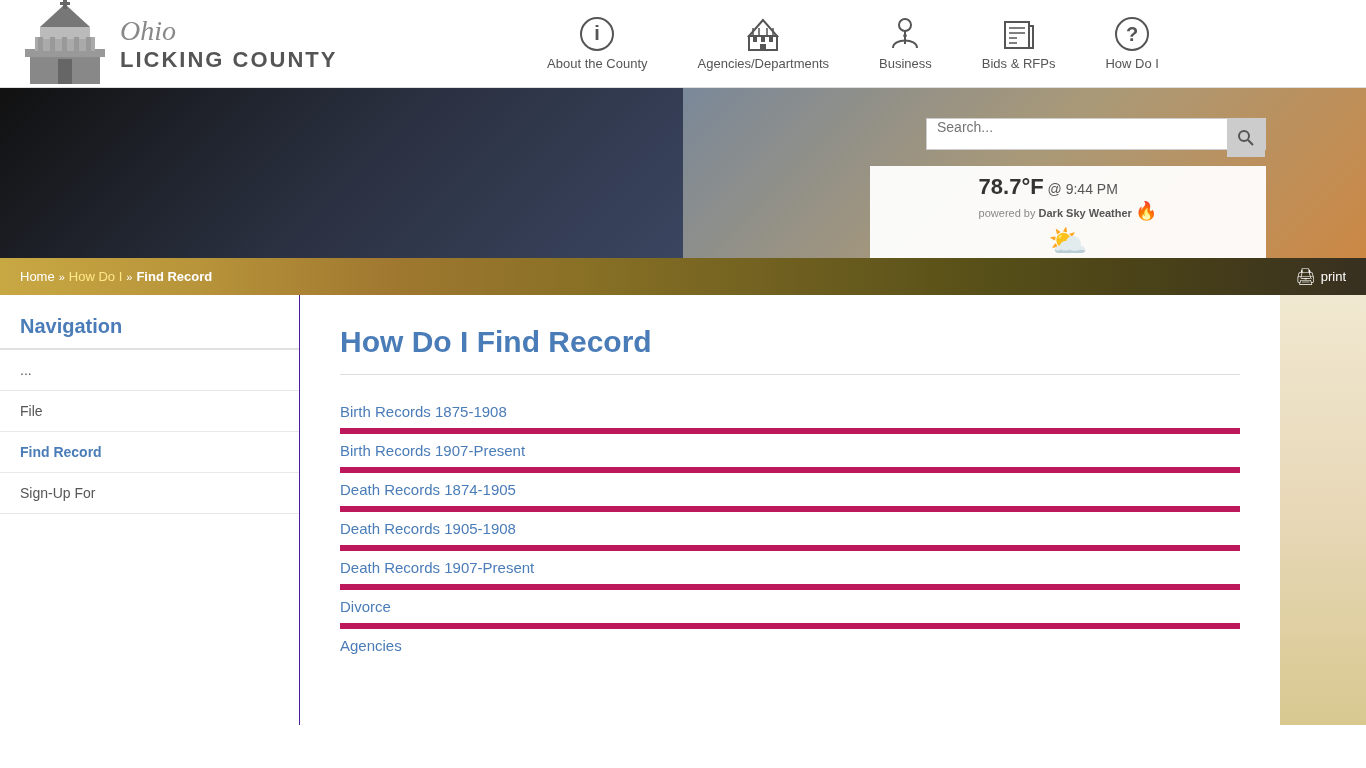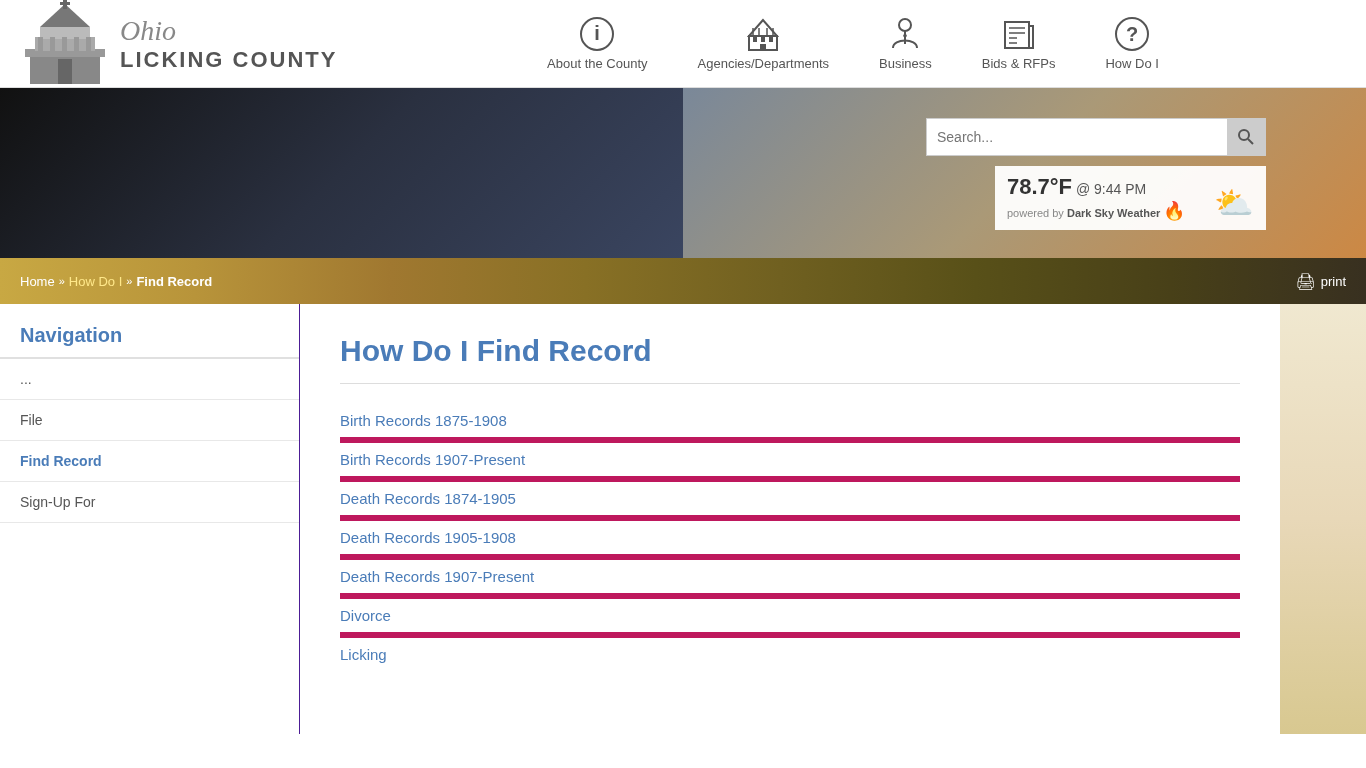--- a/index.html
+++ b/index.html
@@ -85,24 +85,24 @@
       background: linear-gradient(135deg, #7a8899 0%, #aa9977 50%, #cc8844 100%);
     }
     .search-widget {
       position: absolute;
       top: 30px;
       right: 100px;
       width: 340px;
     }
     .search-box {
       display: flex;
-      align-items: center;
+      align-items: flex-start;
       background: #fff;
       border: 1px solid #ccc;
-      height: 38px;
+      height: 32px;
     }
     .search-input {
       flex: 1;
       border: none;
       outline: none;
       padding: 0 10px;
       font-size: 14px;
       color: #999;
     }
     .search-btn {
@@ -114,26 +114,27 @@
       display: flex;
       align-items: center;
       justify-content: center;
       font-size: 16px;
       color: #555;
     }
     .weather-widget {
       position: absolute;
       top: 78px;
       right: 100px;
-      width: 271px;
+      width: 396px;
       background: rgba(255,255,255,0.95);
       padding: 8px 12px;
       display: flex;
-      align-items: flex-end;
+      align-items: center;
       justify-content: space-between;
+      flex-direction: column;
     }
     .weather-temp {
       font-size: 22px;
       font-weight: bold;
       color: #333;
     }
     .weather-time {
       font-size: 14px;
       color: #555;
     }
@@ -151,21 +152,21 @@
       font-size: 32px;
     }
 
     
     .breadcrumb-bar {
       background: linear-gradient(to right, #c8a843, #b8943a, #a07830, #887025, #706020, #585018, #484018, #383020);
       padding: 8px 20px;
       display: flex;
       align-items: center;
       justify-content: space-between;
-      height: 46px;
+      height: 37px;
     }
     .breadcrumb {
       display: flex;
       align-items: center;
       gap: 4px;
       font-size: 13px;
     }
     .breadcrumb a {
       color: #fff;
       text-decoration: none;
@@ -412,17 +413,17 @@
 
   <div class="content-area">
     <h1 class="page-title">How Do I Find Record</h1>
 
     <a href="#" class="record-link">Birth Records 1875-1908</a>
     <a href="#" class="record-link">Birth Records 1907-Present</a>
     <a href="#" class="record-link">Death Records 1874-1905</a>
     <a href="#" class="record-link">Death Records 1905-1908</a>
     <a href="#" class="record-link">Death Records 1907-Present</a>
     <a href="#" class="record-link">Divorce</a>
-    <a href="#" class="record-link">Licking</a>
+    <a href="#" class="record-link">Agencies</a>
   </div>
 
   <div class="right-deco"></div>
 </div>
 
 </body></html>

